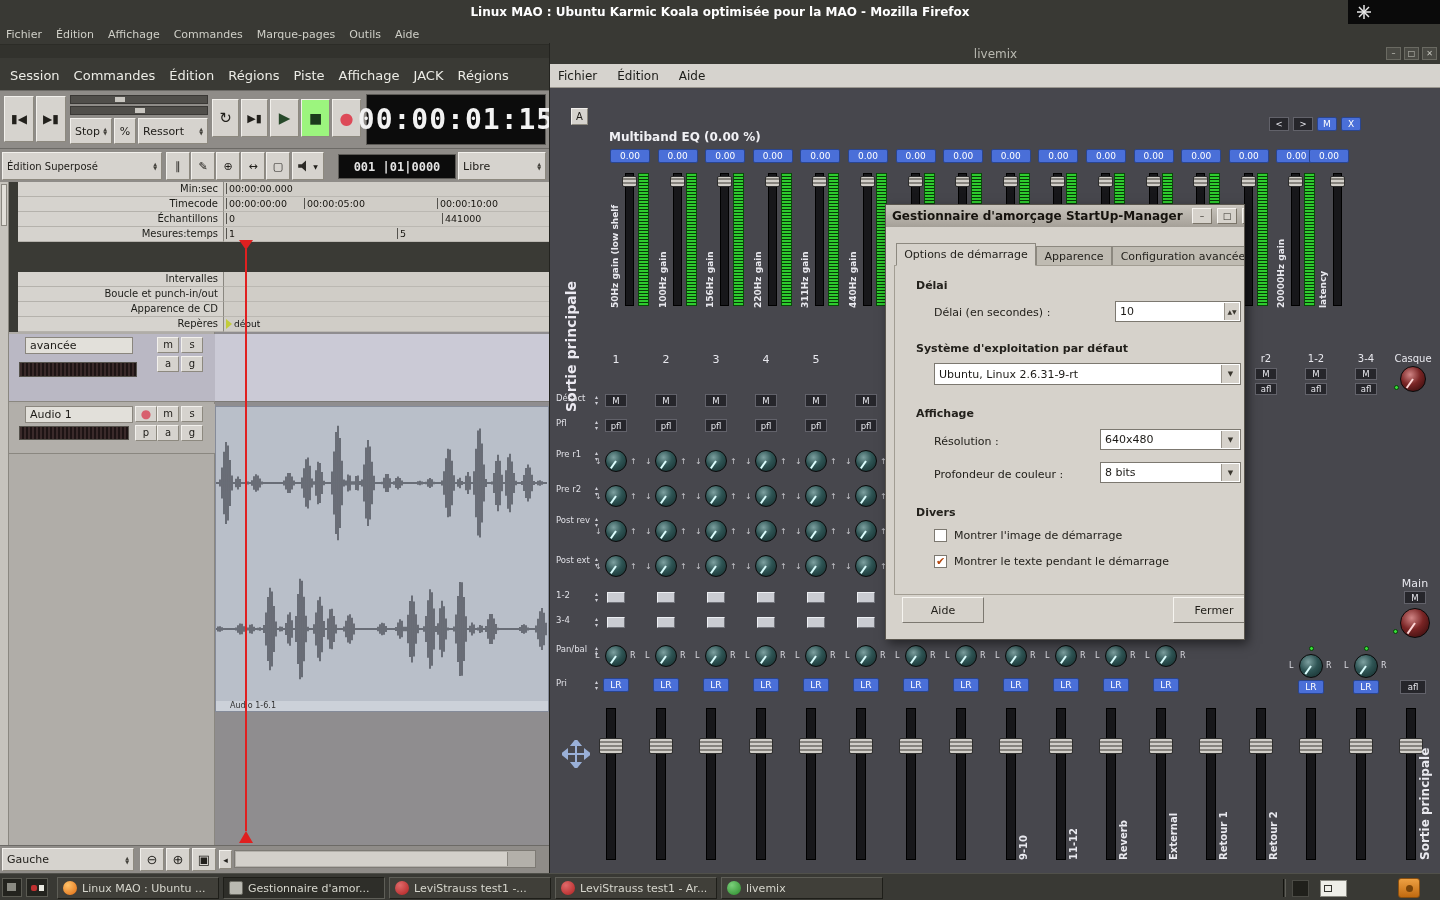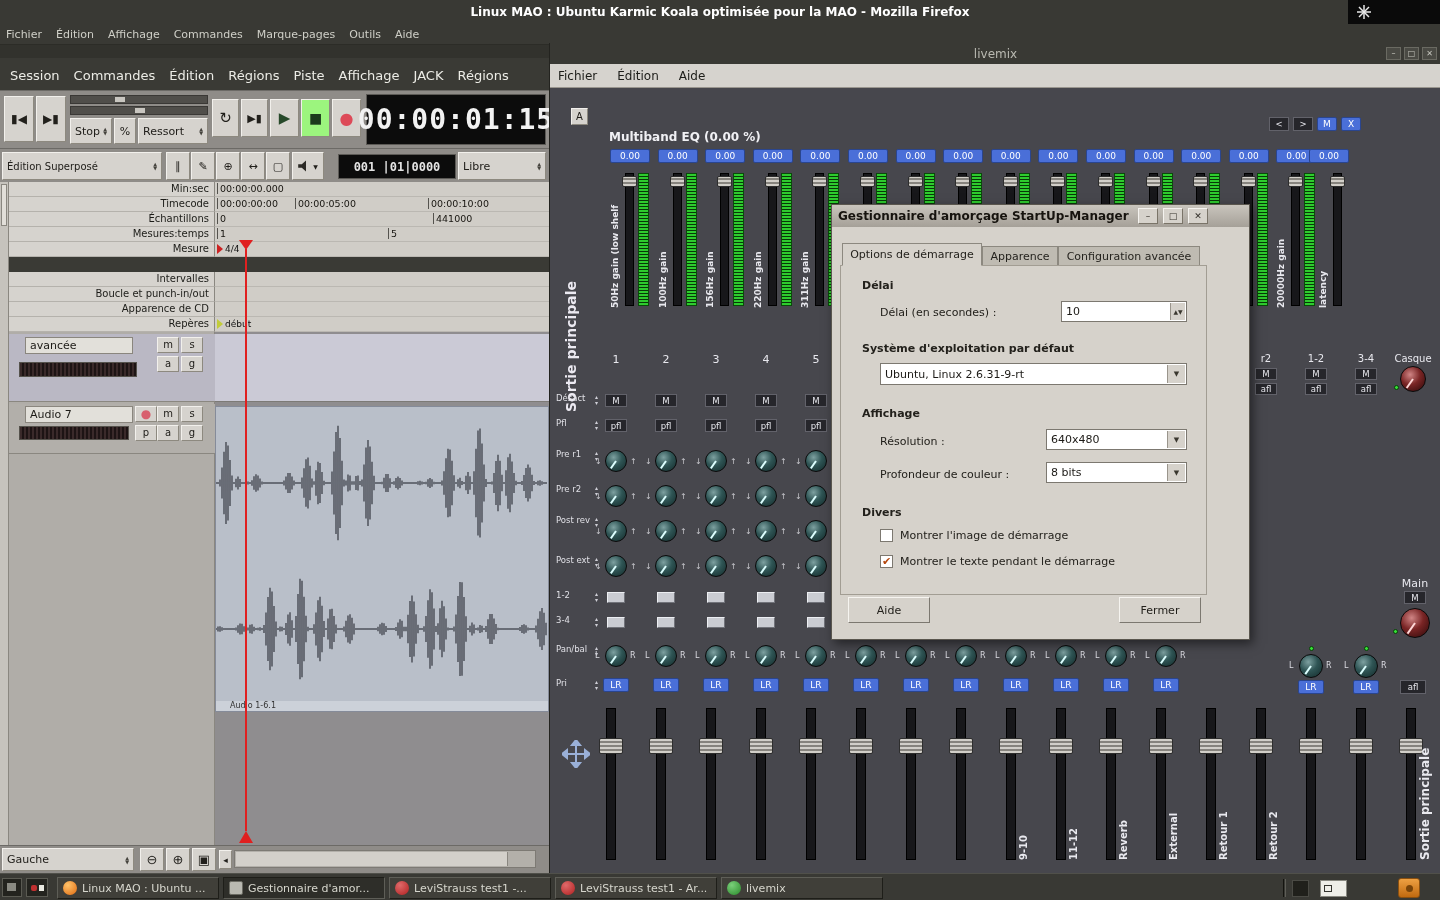--- a/index.html
+++ b/index.html
@@ -25,36 +25,36 @@
 .fader-handle{background:repeating-linear-gradient(0deg,#d2cfc9 0 2px,#86837d 2px 4px);border:1px solid #2e2e2e;border-radius:2px}
 .meter{background:repeating-linear-gradient(to top,#2ecc2e 0 2px,#083808 2px 3px);border:1px solid #0a4a0a}
 .vlabel{writing-mode:vertical-rl;transform:rotate(180deg)}
 .eqlab{color:#e9e9ef;font-weight:bold;font-size:9px;overflow:hidden;white-space:nowrap}
 
 #ff-title{left:0;top:0;width:1440px;height:24px;background:#393934;display:flex;align-items:center;justify-content:center;color:#ffffff;font-size:12px;font-weight:bold}
 #ff-menubar{left:0;top:24px;width:1440px;height:21px;background:#393934;border-bottom:1px solid #2c2c27;display:flex;align-items:center;gap:14px;padding:0 6px;font-size:11px;color:#cfcfc7}
 
 #ardour{left:0;top:58px;width:549px;height:815px;background:#3a3a35}
 .ard-menu{display:flex;gap:14px;align-items:center;color:#ecece6;font-size:13px;padding-left:10px}
-.rrow{position:absolute;left:9px;right:0;height:27px}
+.rrow{position:absolute;left:18px;right:0;height:27px}
 .rlabel{position:absolute;left:0;top:0;width:206px;height:15px;background:#d6d3ce;border-bottom:1px solid #b5b2ac;border-right:1px solid #8a8780;color:#1c1c18;font-size:10px;text-align:right;padding-right:5px;line-height:14px}
 .rvals{position:absolute;left:206px;right:0;top:0;height:15px;background:#d0cdc7;border-bottom:1px solid #bbb8b2}
 .rv{position:absolute;top:1px;font-size:9.5px;color:#16140f;white-space:nowrap}
 .tickval{border-left:1px solid #55534e;padding-left:2px}
 .rtag{position:absolute;top:1px;font-size:9px;line-height:12px;padding-left:8px;color:#111;white-space:nowrap}
 .rtag::before{content:"";position:absolute;left:0;top:1px;border-top:5px solid transparent;border-bottom:5px solid transparent;border-left:6px solid #cc2222}
 .ytag::before{border-left-color:#c2cc3a}
 .thbtn{width:22px;height:16px;font-size:10px;line-height:1}
 .trkmeter{background:repeating-linear-gradient(90deg,#3a2a2a 0 2px,#1d1414 2px 4px);border:1px solid #55524c}
 
 #livemix{left:549px;top:43px;width:891px;height:830px;background:#3a3a35;border-left:1px solid #23231f}
 #lm-body{position:absolute;left:0;top:45px;width:891px;height:785px;background:#47474d;overflow:hidden}
 .winbtn{background:#4a4a44;border:1px solid #6a6a62;color:#c5c5bd;display:flex;align-items:center;justify-content:center;font-size:8px}
 
-#sum-dialog{left:831px;top:204px;width:419px;height:436px;background:#d6d2cb;border:1px solid #5a564e;box-shadow:3px 4px 10px rgba(0,0,0,.5);z-index:30}
+#sum-dialog{left:885px;top:204px;width:360px;height:436px;background:#d6d2cb;border:1px solid #5a564e;box-shadow:3px 4px 10px rgba(0,0,0,.5);z-index:30}
 #sum-title{position:absolute;left:0;top:0;width:100%;height:22px;background:linear-gradient(#c9c5bd,#a5a098);display:flex;align-items:center;padding:0 6px;font-size:12px;font-weight:bold;color:#16130e}
 .dwbtn{background:#d6d2cb;border:1px solid;border-color:#f5f3ef #7a7468 #7a7468 #f5f3ef;color:#33302a;display:flex;align-items:center;justify-content:center;font-size:9px}
 .tab{position:absolute;border:1px solid #8c887f;font-size:11px;display:flex;align-items:center;justify-content:center;color:#25231e}
 .tab.on{background:#d6d2cb;border-bottom-color:#d6d2cb;z-index:2}
 .tab.off{background:#bfbbb2}
 .dlabel{position:absolute;font-size:11px;color:#23211c;white-space:nowrap}
 .dbold{font-weight:bold}
 .dfield{position:absolute;background:#fff;border:1px solid #7c7870;font-size:11px;color:#1c1a16;display:flex;align-items:center;padding-left:4px}
 .darrowbtn{position:absolute;right:1px;top:1px;bottom:1px;width:18px;background:#d6d2cb;border-left:1px solid #9a958c;display:flex;align-items:center;justify-content:center;font-size:7px;color:#3a372f}
 .cbx{position:absolute;width:13px;height:13px;background:#fff;border:1px solid #7c7870;font-size:11px;line-height:12px;text-align:center;color:#b5470e;font-weight:bold}
@@ -180,26 +180,20 @@
         <span class="rv tickval" style="left:218px">441000</span>
       </div>
     </div>
     <div class="rrow" style="top:45px">
       <div class="rlabel">Mesures:temps</div>
       <div class="rvals">
         <span class="rv tickval" style="left:2px">1</span>
         <span class="rv tickval" style="left:173px">5</span>
       </div>
     </div>
-    <div class="rrow" style="top:60px">
-      <div class="rlabel">Mesure</div>
-      <div class="rvals">
-          <span class="rtag" style="left:2px">4/4</span>
-        </div>
-    </div>
     <div class="rrow" style="top:105px">
       <div class="rlabel">Boucle et punch-in/out</div>
         <div class="rvals"></div>
     </div>
     <div class="rrow" style="top:90px">
       <div class="rlabel">Intervalles</div>
         <div class="rvals"></div>
     </div>
     <div class="rrow" style="top:120px">
       <div class="rlabel">Apparence de CD</div>
@@ -216,21 +210,21 @@
   <div class="ab" style="left:9px;top:274px;width:206px;height:513px;background:#b0ada8;border-right:1px solid #8a8780">
     <div class="ab" style="left:0;top:2px;width:206px;height:68px;background:#bab8c4;border-bottom:1px solid #8a8780">
       <div class="ab" style="left:16px;top:3px;width:108px;height:17px;background:#e2e0da;border:1px solid #8a867e;font-size:11px;color:#1c1a16;line-height:15px;padding-left:4px">avancée</div>
       <div class="ab lbtn thbtn" style="left:148px;top:3px">m</div>
       <div class="ab lbtn thbtn" style="left:172px;top:3px">s</div>
       <div class="ab lbtn thbtn" style="left:148px;top:22px">a</div>
       <div class="ab lbtn thbtn" style="left:172px;top:22px">g</div>
       <div class="ab trkmeter" style="left:10px;top:28px;width:118px;height:15px"></div>
     </div>
     <div class="ab" style="left:0;top:72px;width:206px;height:50px;background:#b2afaa;border-bottom:1px solid #8a8780">
-      <div class="ab" style="left:16px;top:2px;width:108px;height:17px;background:#e2e0da;border:1px solid #8a867e;font-size:11px;color:#1c1a16;line-height:15px;padding-left:4px">Audio 7</div>
+      <div class="ab" style="left:16px;top:2px;width:108px;height:17px;background:#e2e0da;border:1px solid #8a867e;font-size:11px;color:#1c1a16;line-height:15px;padding-left:4px">Audio 1</div>
       <div class="ab lbtn thbtn" style="left:126px;top:2px;color:#d8606e;font-size:12px">●</div>
       <div class="ab lbtn thbtn" style="left:148px;top:2px">m</div>
       <div class="ab lbtn thbtn" style="left:172px;top:2px">s</div>
       <div class="ab lbtn thbtn" style="left:126px;top:21px">p</div>
       <div class="ab lbtn thbtn" style="left:148px;top:21px">a</div>
       <div class="ab lbtn thbtn" style="left:172px;top:21px">g</div>
       <div class="ab trkmeter" style="left:10px;top:22px;width:110px;height:14px"></div>
     </div>
   </div>
 

